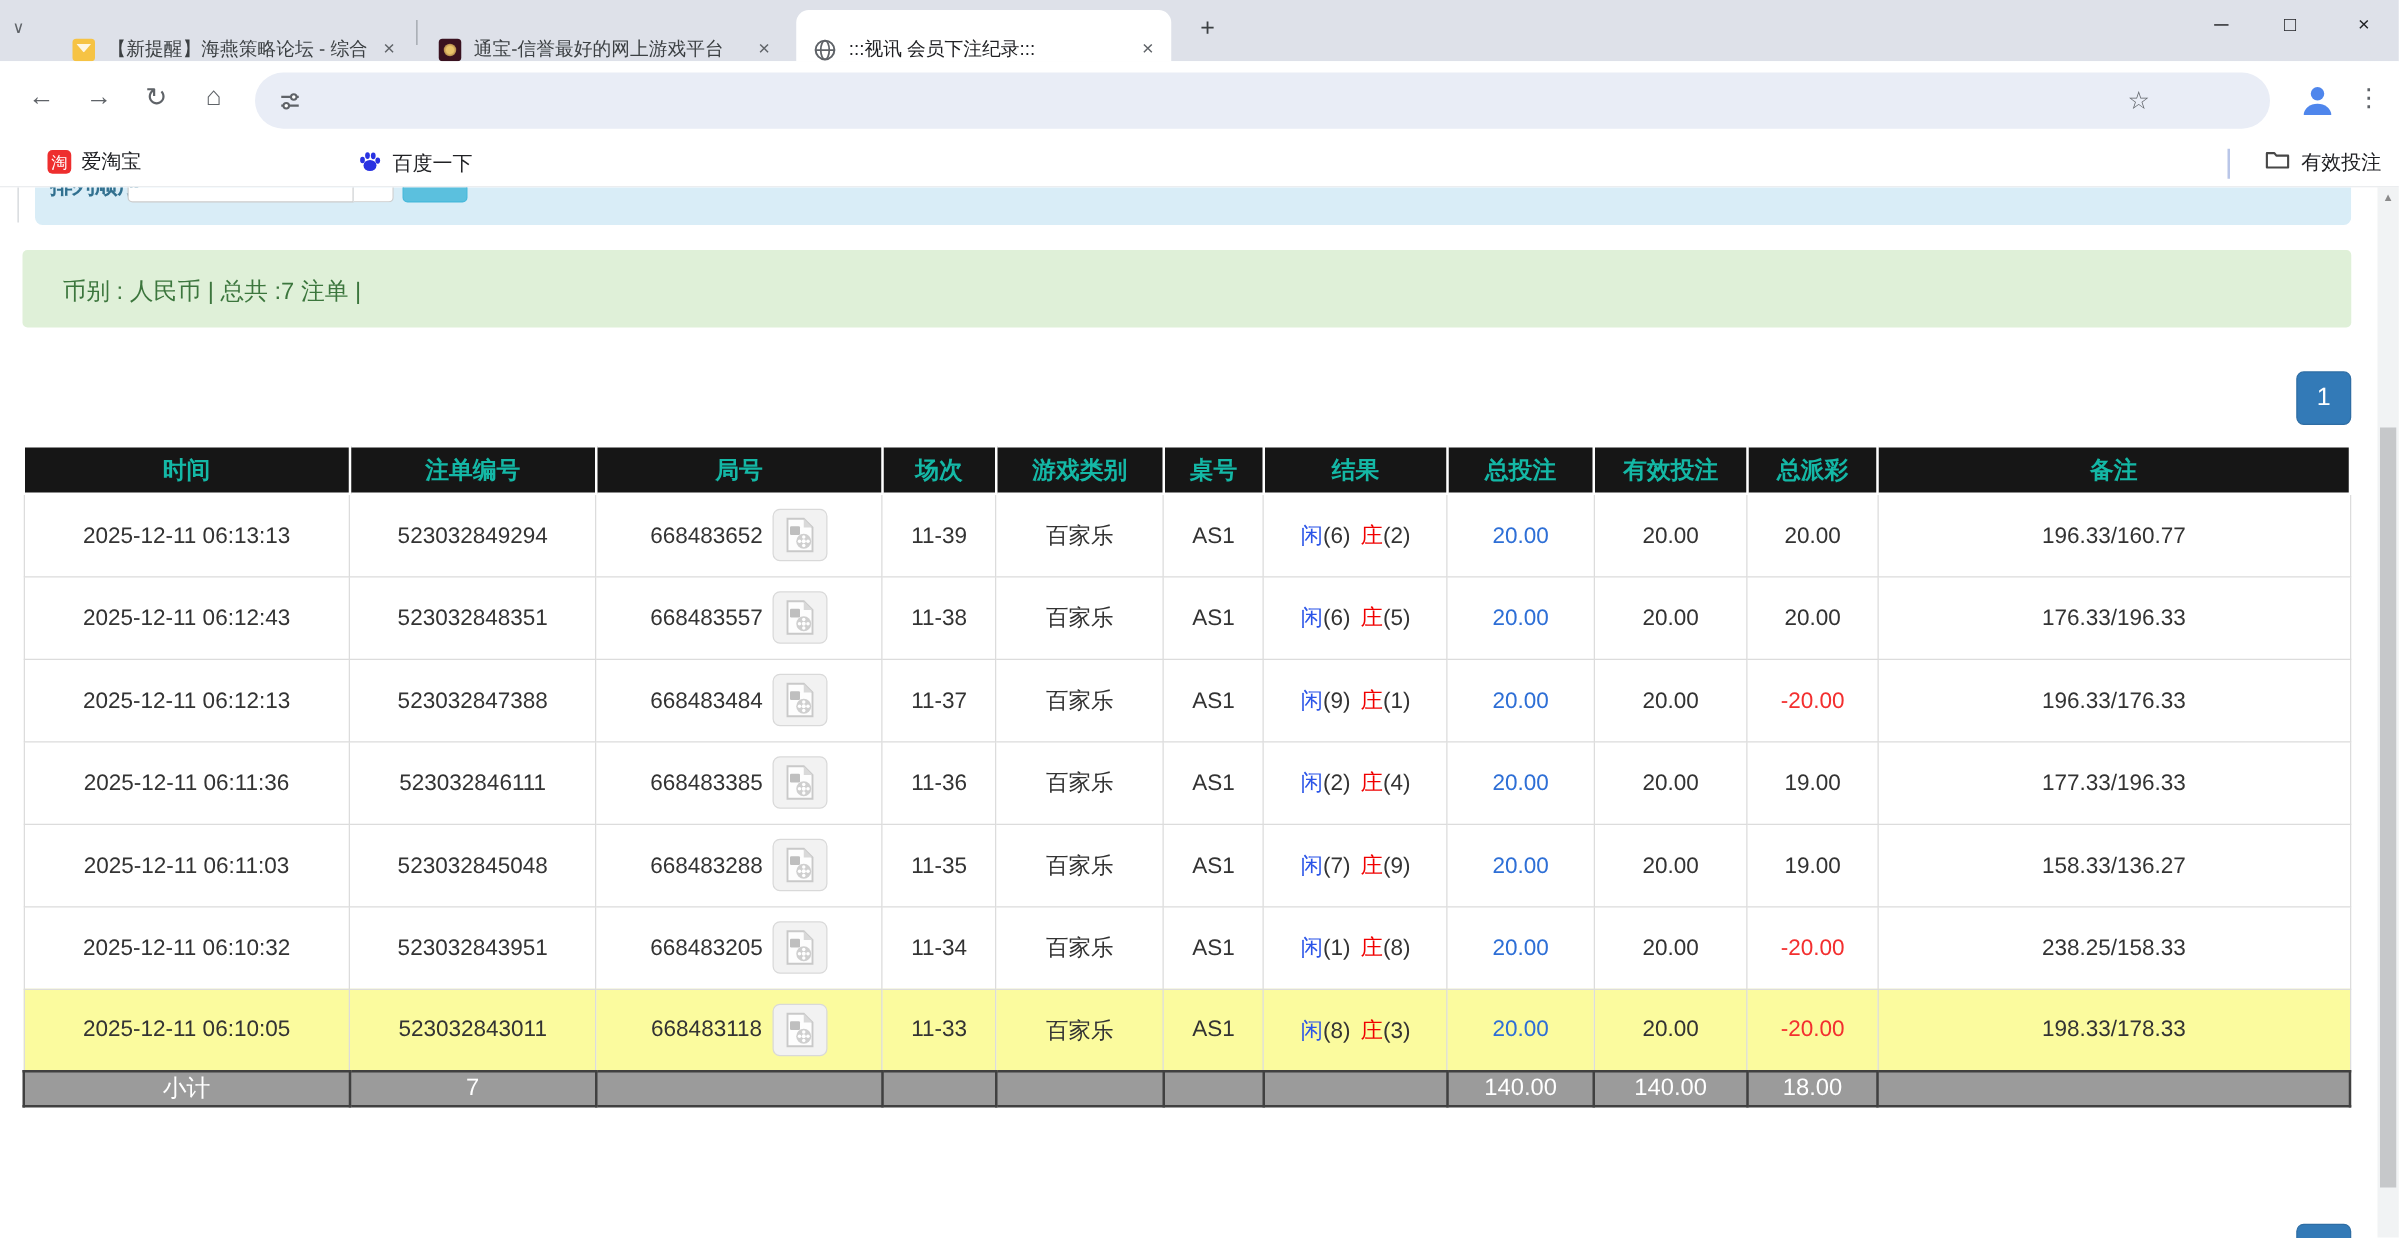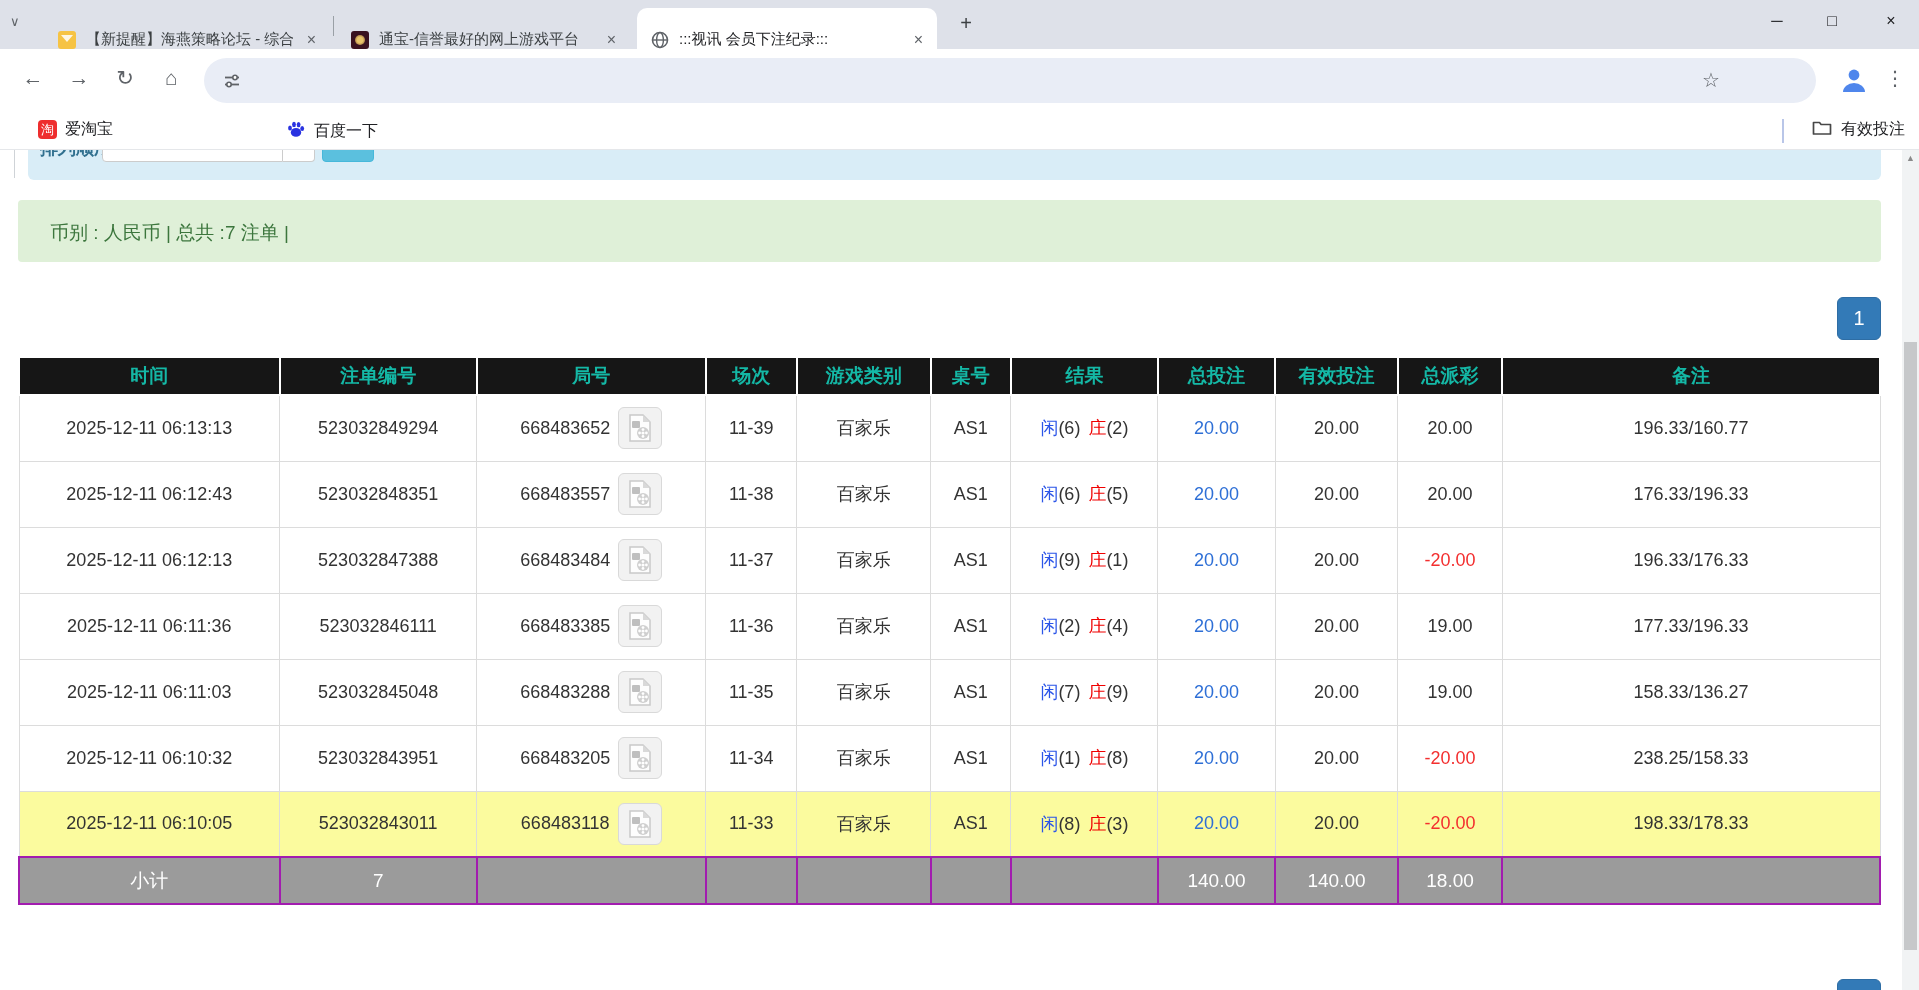--- a/index.html
+++ b/index.html
@@ -71,21 +71,21 @@
     border-radius:6px; color:#fff; font-size:20px; display:flex; align-items:center; justify-content:center; }
   #pg-top { left:1837px; top:147px; }
   #pg-bottom { left:1837px; top:829px; }
 
   #tablewrap { position:absolute; left:18px; top:206px; width:1863px; }
   table { width:100%; border-collapse:collapse; table-layout:fixed; }
   th { background:#161616; color:#14b8a6; font-size:19px; font-weight:bold; height:38px;
     border:2px solid #fff; }
   tbody td { height:66px; border:1px solid #dcdcdc; text-align:center; font-size:18px; color:#333; background:#fff; }
   tr.hl td { background:#fbfb9e; }
-  tr.total td { height:47px; background:#9b9b9b; color:#fff; font-size:19px; border:2px solid #a21caf; }
+  tr.total td { height:28px; background:#9b9b9b; color:#fff; font-size:19px; border:2px solid #404040; }
   td.blue { color:#2e6fd6; }
   td.neg { color:#f32f2f; }
   .rp { color:#2b55e8; }
   .rb { color:#f00000; margin-left:8px; }
   .rv { color:#333; }
   .video-btn { width:44px; height:42px; margin-left:8px; background:#f2f2f2; border:1px solid #d9d9d9;
     border-radius:6px; vertical-align:middle; display:inline-flex; align-items:center; justify-content:center; }
   .roundwrap { display:inline-flex; align-items:center; }
 
   

